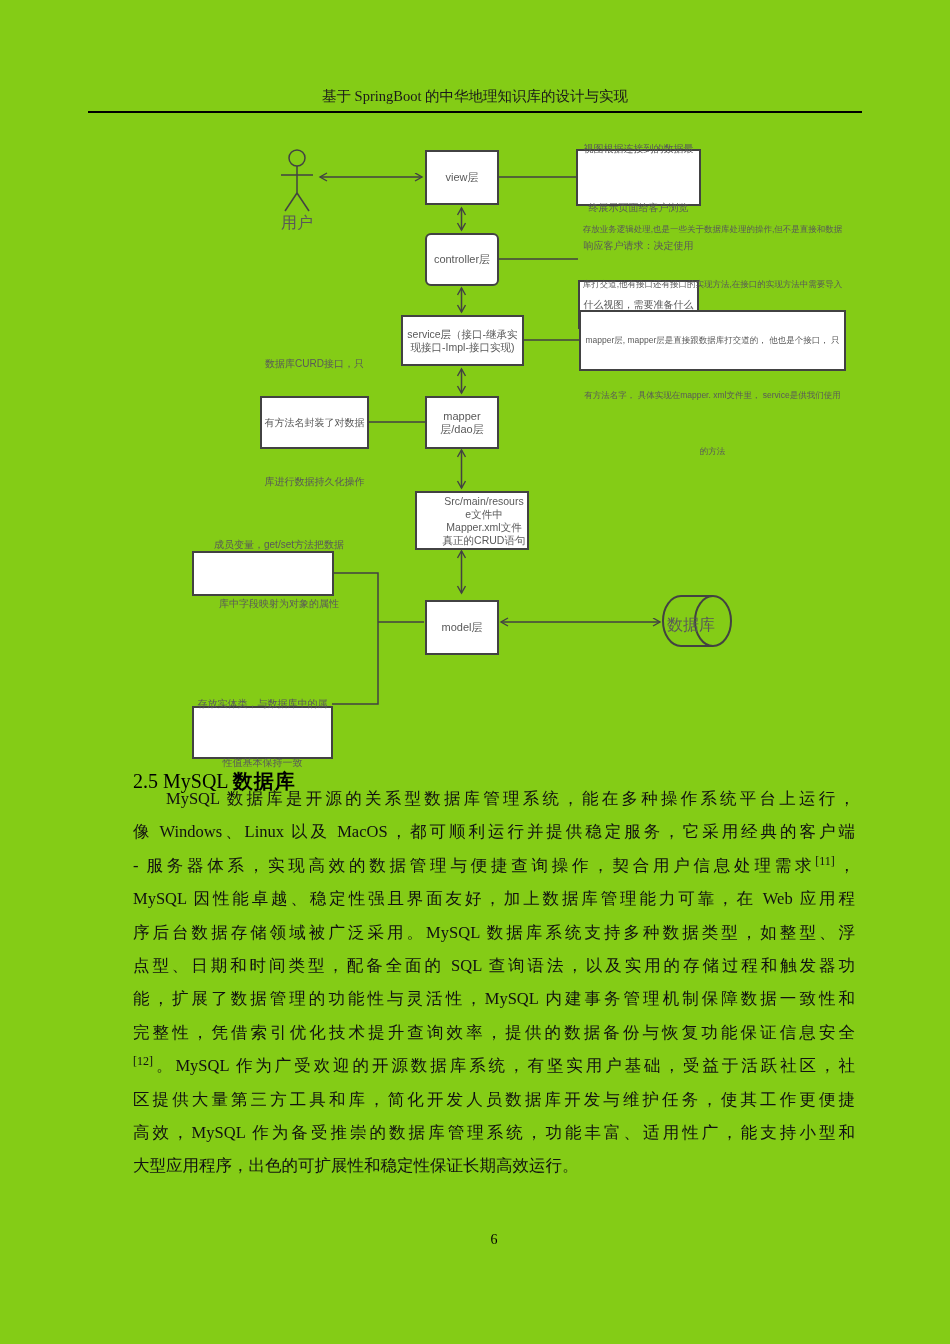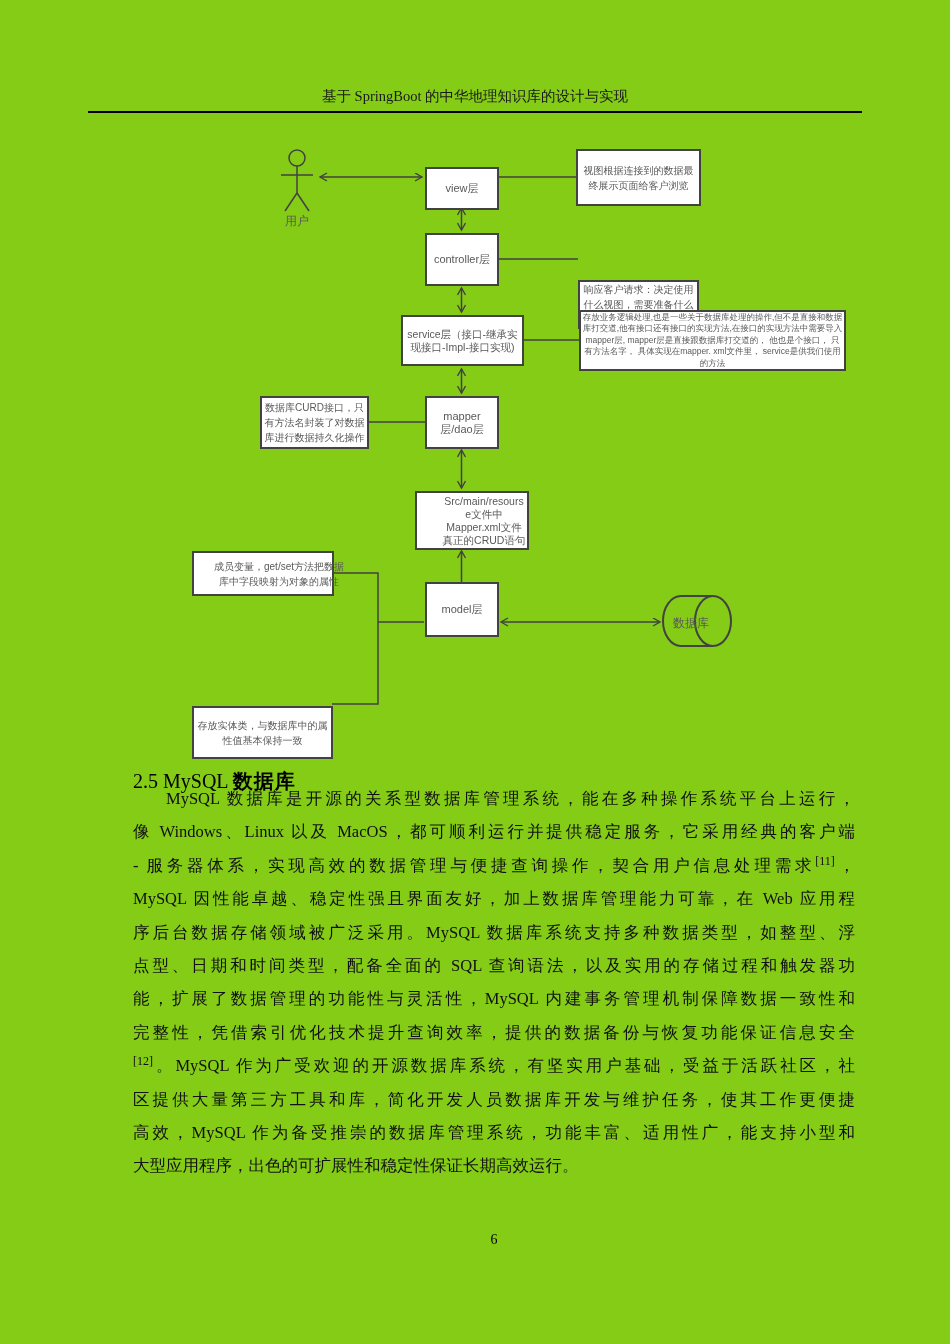--- a/index.html
+++ b/index.html
@@ -12,26 +12,26 @@
   .header-rule{position:absolute;top:111px;left:88px;width:774px;height:2px;background:#000;}
 
   
   .diagram{position:absolute;top:130px;left:0;width:950px;height:628px;
            font-family:"Liberation Sans",sans-serif;color:#595959;}
   .overlay{position:absolute;left:0;top:0;width:950px;height:628px;}
   .dbox{position:absolute;border:2px solid #424242;background:#fff;box-sizing:border-box;
         display:flex;flex-direction:column;align-items:center;justify-content:center;
         text-align:center;}
   .node{font-size:11px;line-height:13px;}
-  .note{font-size:10px;line-height:15px;}
+  .note{font-size:10px;line-height:15px;gap:44px;}
   .note div,.node div{white-space:nowrap;}
   #ann-service{font-size:8.5px;line-height:11.5px;}
   #box-service{font-size:10.5px;}
   #box-src{font-size:10.5px;line-height:13px;}
-  .plain-label{position:absolute;font-size:12px;text-align:center;color:#595959;}
+  .plain-label{position:absolute;font-size:16px;text-align:center;color:#595959;}
 
   
   .section-heading{position:absolute;top:768px;left:133px;font-size:20px;color:#000;}
   .heading-cn{font-family:"Liberation Sans",sans-serif;font-weight:bold;letter-spacing:1px;}
 
   
   .body-text{position:absolute;top:782px;left:133px;width:722px;font-size:16.5px;color:#111;}
   .line{height:33.4px;line-height:33.4px;text-align:justify;text-align-last:justify;
         overflow:visible;}
   .line.indent{padding-left:33px;}
@@ -95,29 +95,29 @@
       </g>
 
       <g stroke-width="2">
         <path d="M713,466 L681,466 A18,25 0 0 0 681,516 L713,516"></path>
         <ellipse cx="713" cy="491" rx="18" ry="25"></ellipse>
       </g>
     </svg>
 
     <div class="plain-label" style="left:277px;top:83px;width:40px;">用户</div>
 
-    <div class="dbox node" id="box-view" style="left:425px;top:37px;width:74px;height:43px;">
+    <div class="dbox node" id="box-view" style="left:425px;top:20px;width:74px;height:55px;">
       <span>view层</span>
     </div>
     <div class="dbox note" id="ann-view" style="left:576px;top:19px;width:125px;height:57px;">
         <div>视图根据连接到的数据最</div>
         <div>终展示页面给客户浏览</div>
       </div>
 
-    <div class="dbox node" id="box-controller" style="left:425px;top:103px;width:74px;height:53px;">
+    <div class="dbox node" id="box-controller" style="left:425px;top:103px;width:74px;height:53px;border-radius:6px;">
       <span>controller层</span>
     </div>
     <div class="dbox note" id="ann-controller" style="left:578px;top:106px;width:121px;height:49px;margin-top:44px;">
         <div>响应客户请求：决定使用</div>
         <div>什么视图，需要准备什么</div>
         <div>数据</div>
       </div>
 
     <div class="dbox node" id="box-service" style="left:401px;top:185px;width:123px;height:51px;">
         <div>service层（接口-继承实</div>
@@ -141,21 +141,21 @@
         <div>库进行数据持久化操作</div>
       </div>
 
     <div class="dbox node" id="box-src" style="left:415px;top:361px;width:114px;height:59px;padding-left:24px;">
         <div>Src/main/resours</div>
         <div>e文件中</div>
         <div>Mapper.xml文件</div>
         <div>真正的CRUD语句</div>
       </div>
 
-    <div class="dbox node" id="box-model" style="left:425px;top:452px;width:74px;height:55px;">
+    <div class="dbox node" id="box-model" style="left:425px;top:470px;width:74px;height:55px;">
       <span>model层</span>
     </div>
 
     <div class="dbox note" id="ann-member" style="left:192px;top:421px;width:142px;height:45px;padding-left:32px;">
         <div>成员变量，get/set方法把数据</div>
         <div>库中字段映射为对象的属性</div>
       </div>
     <div class="dbox note" id="ann-entity" style="left:192px;top:548px;width:141px;height:53px;margin-top:28px;">
         <div>存放实体类，与数据库中的属</div>
         <div>性值基本保持一致</div>

